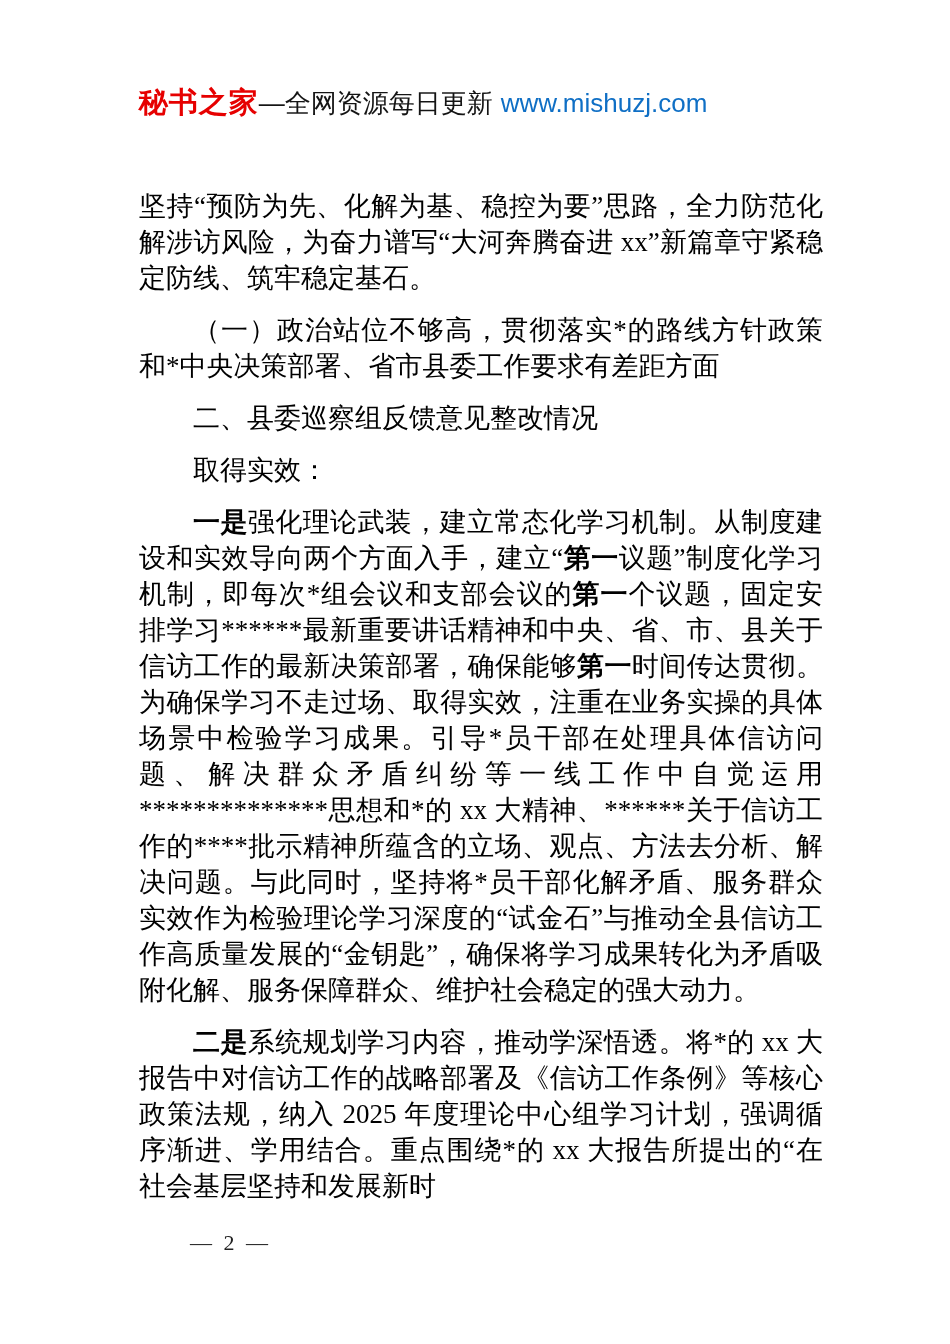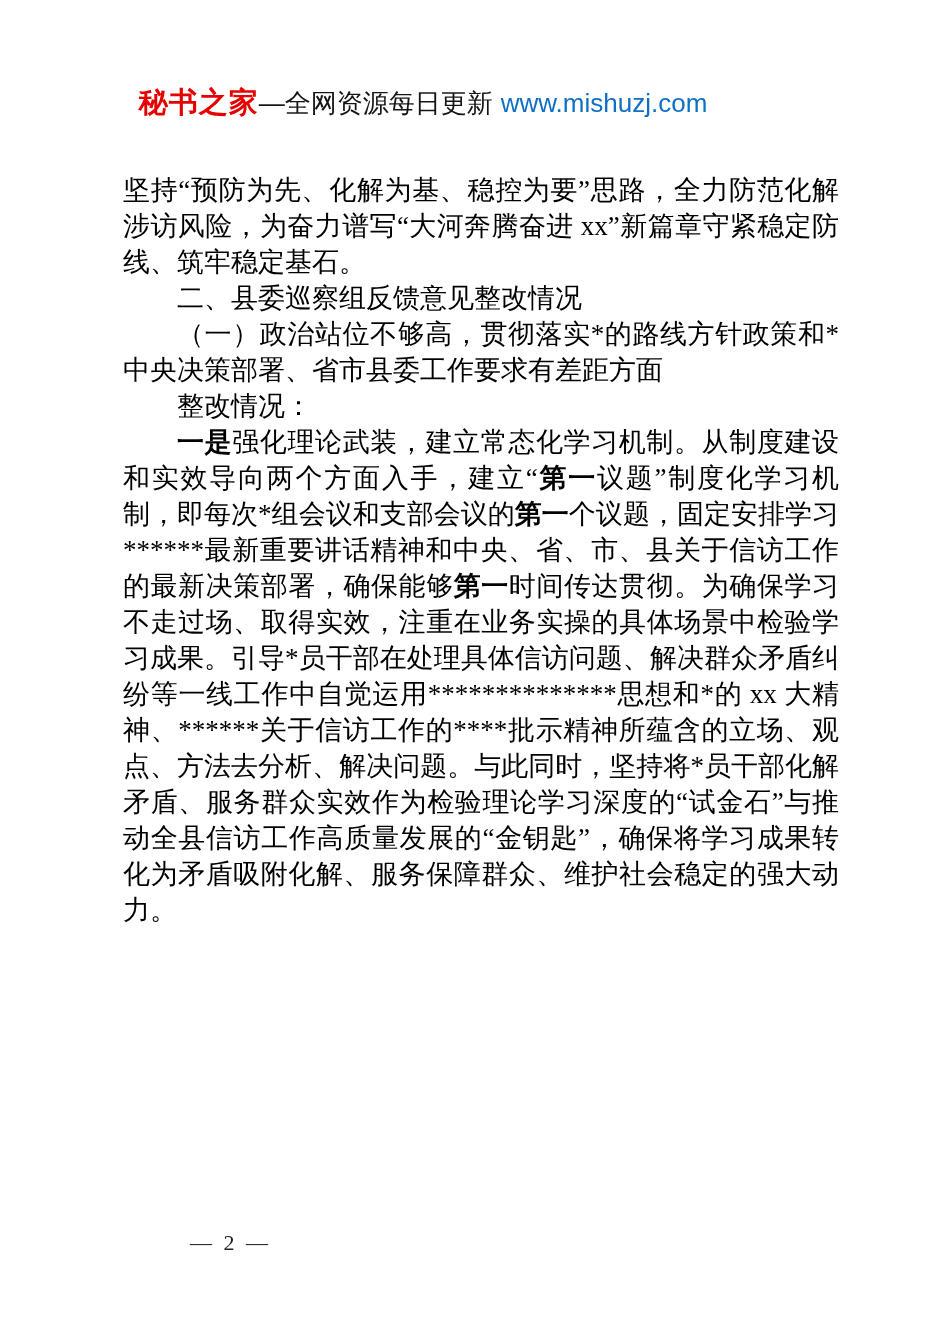--- a/index.html
+++ b/index.html
@@ -46,21 +46,21 @@
     position: absolute;
     left: 123px;
     top: 172px;
     width: 716px;
     font-size: 27px;
     line-height: 36px;
     text-align: justify;
     text-justify: inter-ideograph;
   }
   .para {
-    margin: 0;
+    margin: 16px;
     padding: 0;
     text-indent: 2em;
   }
   .para.flush {
     text-indent: 0;
   }
   .b {
     font-weight: 700;
     font-family: "Liberation Sans", sans-serif;
   }
@@ -79,30 +79,31 @@
 <body>
 
 <div class="page">
 
   <header class="page-header"><span class="brand">秘书之家</span><span class="hdr-sep">—</span><span class="tagline">全网资源每日更新</span><span class="site-url">www.mishuzj.com</span></header>
 
   <main class="doc">
 
     <p class="para flush"><span>坚持“预防为先、化解为基、稳控为要”思路，全力防范化解涉访风险，为奋力谱写“大河奔腾奋进 xx”新篇章守紧稳定防线、筑牢稳定基石。</span></p>
 
+    <p class="para"><span>（一）政治站位不够高，贯彻落实*的路线方针政策和*中央决策部署、省市县委工作要求有差距方面</span></p>
+
     <p class="para"><span>二、县委巡察组反馈意见整改情况</span></p>
-
-    <p class="para"><span>（一）政治站位不够高，贯彻落实*的路线方针政策和*中央决策部署、省市县委工作要求有差距方面</span></p>
 
 
 
-    <p class="para"><span>整改情况：</span></p>
+    <p class="para"><span>取得实效：</span></p>
 
     <p class="para"><span class="b">一是</span><span>强化理论武装，建立常态化学习机制。从制度建设和实效导向两个方面入手，建立“</span><span class="b">第一</span><span>议题”制度化学习机制，即每次*组会议和支部会议的</span><span class="b">第一</span><span>个议题，固定安排学习******最新重要讲话精神和中央、省、市、县关于信访工作的最新决策部署，确保能够</span><span class="b">第一</span><span>时间传达贯彻。为确保学习不走过场、取得实效，注重在业务实操的具体场景中检验学习成果。引导*员干部在处理具体信访问题、解决群众矛盾纠纷等一线工作中自觉运用**************思想和*的 xx 大精神、******关于信访工作的****批示精神所蕴含的立场、观点、方法去分析、解决问题。与此同时，坚持将*员干部化解矛盾、服务群众实效作为检验理论学习深度的“试金石”与推动全县信访工作高质量发展的“金钥匙”，确保将学习成果转化为矛盾吸附化解、服务保障群众、维护社会稳定的强大动力。</span></p>
 
+    <p class="para"><span class="b">二是</span><span>系统规划学习内容，推动学深悟透。将*的 xx 大报告中对信访工作的战略部署及《信访工作条例》等核心政策法规，纳入 2025 年度理论中心组学习计划，强调循序渐进、学用结合。重点围绕*的 xx 大报告所提出的“在社会基层坚持和发展新时</span></p>
 
   </main>
 
   <footer>
     <span class="page-number">— 2 —</span>
   </footer>
 
 </div>
 
 </body></html>

